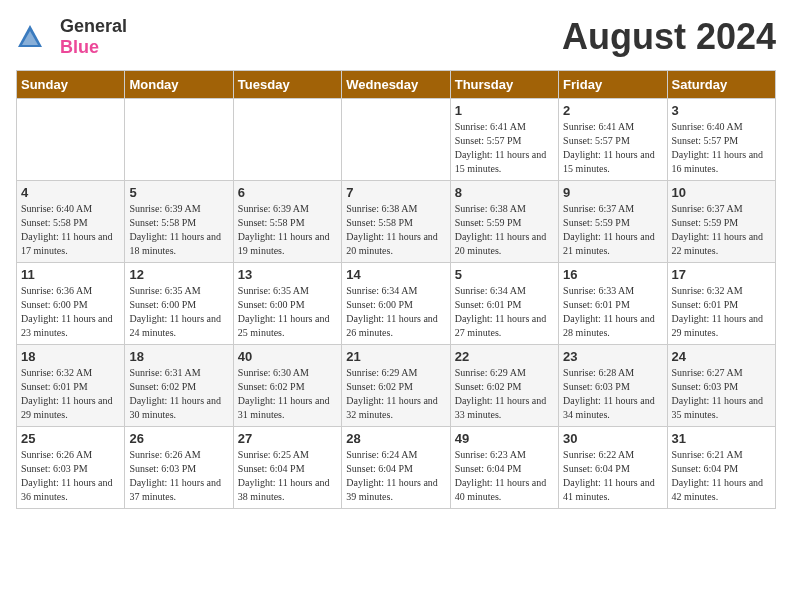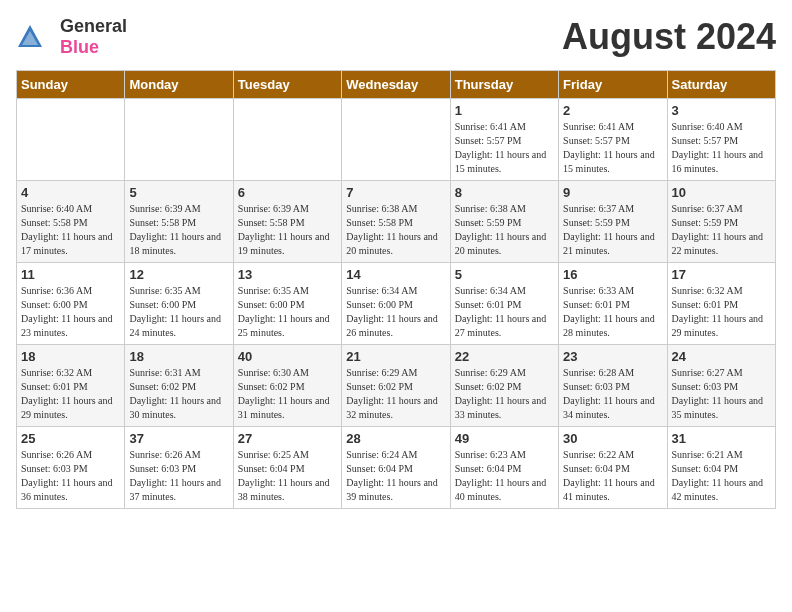--- a/index.html
+++ b/index.html
@@ -229,21 +229,21 @@
           <span class="day-number">24</span>
           <div class="day-info">Sunrise: 6:27 AM<br>Sunset: 6:03 PM<br>Daylight: 11 hours and 35 minutes.</div>
         </td>
       </tr>
       <tr>
         <td>
           <span class="day-number">25</span>
           <div class="day-info">Sunrise: 6:26 AM<br>Sunset: 6:03 PM<br>Daylight: 11 hours and 36 minutes.</div>
         </td>
         <td>
-          <span class="day-number">37</span>
+          <span class="day-number">26</span>
           <div class="day-info">Sunrise: 6:26 AM<br>Sunset: 6:03 PM<br>Daylight: 11 hours and 37 minutes.</div>
         </td>
         <td>
           <span class="day-number">27</span>
           <div class="day-info">Sunrise: 6:25 AM<br>Sunset: 6:04 PM<br>Daylight: 11 hours and 38 minutes.</div>
         </td>
         <td>
           <span class="day-number">28</span>
           <div class="day-info">Sunrise: 6:24 AM<br>Sunset: 6:04 PM<br>Daylight: 11 hours and 39 minutes.</div>
         </td>

